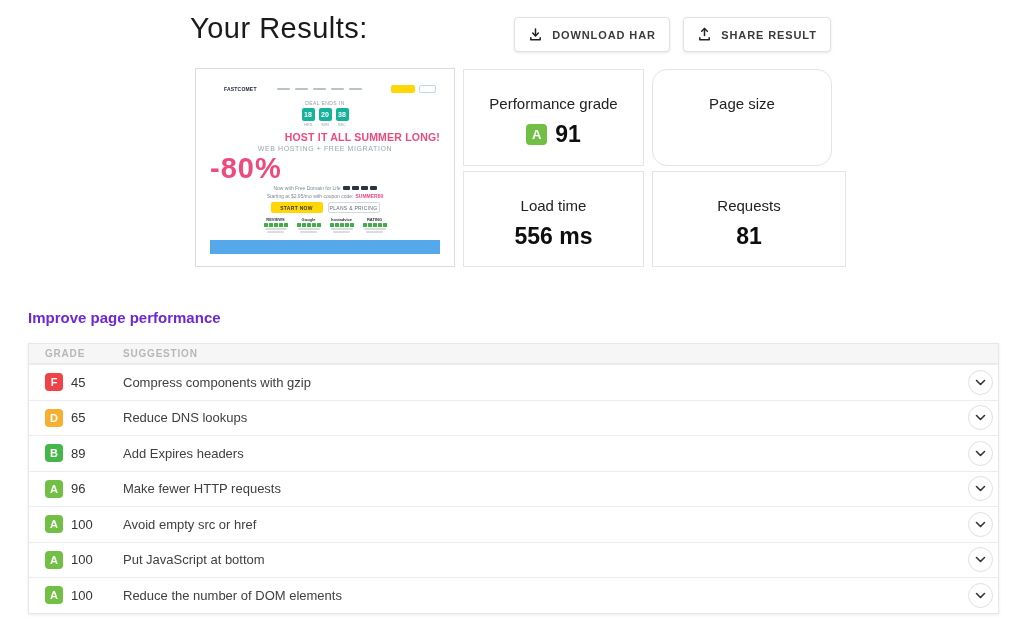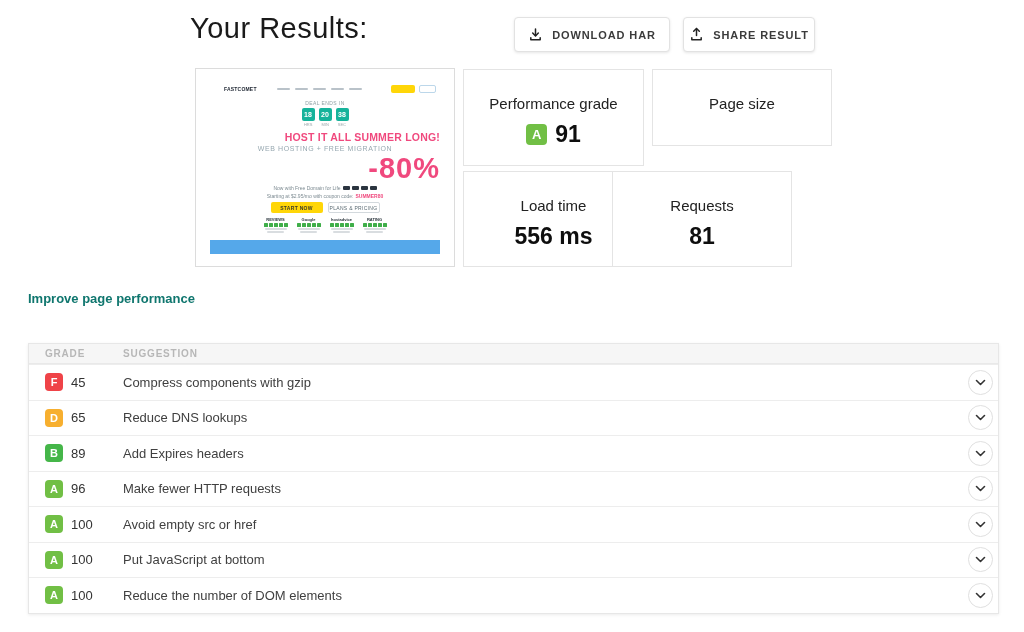--- a/index.html
+++ b/index.html
@@ -4,30 +4,30 @@
 <style>
   * { margin:0; padding:0; box-sizing:border-box; }
   html,body { width:1024px; height:632px; background:#fff; font-family:"Liberation Sans", sans-serif; position:relative; overflow:hidden; }
 
   
   .page-title { position:absolute; left:190px; top:12px; font-size:29px; font-weight:300; color:#1a1a1a; letter-spacing:.5px; }
   .top-btn { position:absolute; top:17px; height:35px; background:#fff; border:1px solid #e2e2e2; border-radius:4px;
              box-shadow:0 1px 3px rgba(0,0,0,.10); display:flex; align-items:center; justify-content:center; gap:9px;
              font-size:11px; font-weight:600; letter-spacing:.9px; color:#3b3b3b; cursor:pointer; }
   .btn-download { left:514px; width:156px; }
-  .btn-share { left:683px; width:132px; }
+  .btn-share { left:683px; width:148px; }
   .top-btn svg { display:block; }
 
   
   .card { position:absolute; background:#fff; border:1px solid #e4e4e4; text-align:center; }
   .thumb-card { left:195px; top:68px; width:260px; height:199px; border-color:#dcdcdc; }
   .stat-1 { left:463px; top:69px;  width:181px; height:97px; }
-  .stat-2 { left:652px; top:69px;  width:180px; height:77px; }
+  .stat-2 { left:652px; top:69px;  width:180px; height:97px;border-radius:15px; }
   .stat-3 { left:463px; top:171px; width:181px; height:96px; }
-  .stat-4 { left:612px; top:171px; width:180px; height:96px; }
+  .stat-4 { left:652px; top:171px; width:194px; height:96px; }
   .stat-label { margin-top:25px; font-size:15px; color:#222; }
   .stat-value { margin-top:9px; font-size:23px; font-weight:700; color:#0e0e0e; }
   .stat-value-row { margin-top:9px; display:flex; align-items:center; justify-content:center; gap:8px; }
   .grade-badge-lg { width:21px; height:21px; border-radius:4px; color:#fff; font-weight:700; font-size:13px;
                     display:flex; align-items:center; justify-content:center; }
   .stat-num { font-size:23px; font-weight:700; color:#0e0e0e; }
 
   
   .site { position:absolute; left:14px; right:14px; top:12px; bottom:12px; background:#fff; overflow:hidden; }
   .t-nav { display:flex; align-items:center; gap:4px; padding:4px 2px 0 14px; }
@@ -36,40 +36,40 @@
   .t-links i { display:block; width:13px; height:2px; background:#b9c2c9; border-radius:1px; }
   .t-cta-y { margin-left:auto; width:24px; height:8px; background:#ffd608; border-radius:2px; }
   .t-cta-o { width:17px; height:8px; background:#fff; border:1px solid #bcd7ea; border-radius:2px; margin-right:2px; }
   .t-deal { margin-top:7px; text-align:center; font-size:5px; color:#8fa0a4; letter-spacing:.4px; }
   .t-count { margin-top:2px; display:flex; justify-content:center; gap:4px; }
   .t-box { width:13px; height:13px; background:#16b39b; border-radius:2px; color:#fff; font-size:7px; font-weight:700;
            display:flex; align-items:center; justify-content:center; }
   .t-units { display:flex; justify-content:center; gap:9px; margin-top:1px; font-size:4px; color:#9aa7ab; }
   .t-heading { margin-top:4px; text-align:right; font-size:10.5px; font-weight:800; color:#f0497e; letter-spacing:.2px; }
   .t-sub { margin-top:2px; text-align:center; font-size:7px; color:#97a8b0; letter-spacing:.6px; }
-  .t-discount { margin-top:1px; text-align:right; font-size:29px; font-weight:800; color:#f0497e; letter-spacing:1px; line-height:1.05; }
+  .t-discount { margin-top:1px; text-align:left; font-size:29px; font-weight:800; color:#f0497e; letter-spacing:1px; line-height:1.05; }
   .t-line { margin-top:2px; text-align:center; font-size:5px; color:#7d8b92; display:flex; align-items:center; justify-content:center; gap:2px; }
   .chip { display:inline-block; width:7px; height:4px; background:#2b3540; border-radius:1px; }
   .t-coupon { color:#f0497e; font-weight:700; }
   .t-btns { margin-top:3px; display:flex; justify-content:center; gap:5px; }
   .t-btn-start { width:52px; height:11px; background:#ffd608; border-radius:2px; font-size:5px; font-weight:700; color:#3a3a28;
                  display:flex; align-items:center; justify-content:center; letter-spacing:.3px; }
   .t-btn-plans { width:52px; height:11px; background:#fff; border:1px solid #d3d9dd; border-radius:2px; font-size:5px; color:#5a6a72;
                  display:flex; align-items:center; justify-content:center; letter-spacing:.3px; }
   .t-reviews { margin-top:4px; display:flex; justify-content:center; gap:9px; }
   .t-rev { display:flex; flex-direction:column; align-items:center; gap:1px; }
   .t-brand { font-size:4px; font-weight:700; color:#28323a; }
   .t-stars { display:flex; gap:1px; }
   .t-stars i { display:block; width:4px; height:4px; background:#3fae49; border-radius:.5px; }
   .t-revline { width:22px; height:2px; background:#d9dde0; border-radius:1px; }
   .t-revline.short { width:17px; }
   .t-bluebar { position:absolute; left:0; right:0; bottom:0; height:14px; background:#55a8ea; }
 
   
-  .improve-title { position:absolute; left:28px; top:291px; font-size:13px; font-weight:600; color:#0f766e; }
+  .improve-title { position:absolute; left:28px; top:309px; font-size:15px; font-weight:600; color:#6d28d9; }
   .perf-table { position:absolute; left:28px; top:343px; width:971px; background:#fff; border:1px solid #e7e7e7;
                 box-shadow:0 1px 3px rgba(0,0,0,.08); }
   .pt-head { height:20px; background:#f6f6f6; border-bottom:1px solid #e9e9e9; display:flex; align-items:center;
              padding-left:16px; font-size:10px; font-weight:700; letter-spacing:.8px; color:#b7b7b7; }
   .pt-head .h-grade { width:78px; }
   .pt-row { height:35.5px; display:flex; align-items:center; padding-left:16px; border-top:1px solid #ededed; cursor:pointer; }
   .pt-row:first-of-type { border-top:none; }
   .grade-badge { width:18px; height:18px; border-radius:4px; color:#fff; font-weight:700; font-size:11px;
                  display:flex; align-items:center; justify-content:center; flex:0 0 18px; }
   .pt-score { margin-left:8px; width:52px; font-size:13px; color:#333; }

